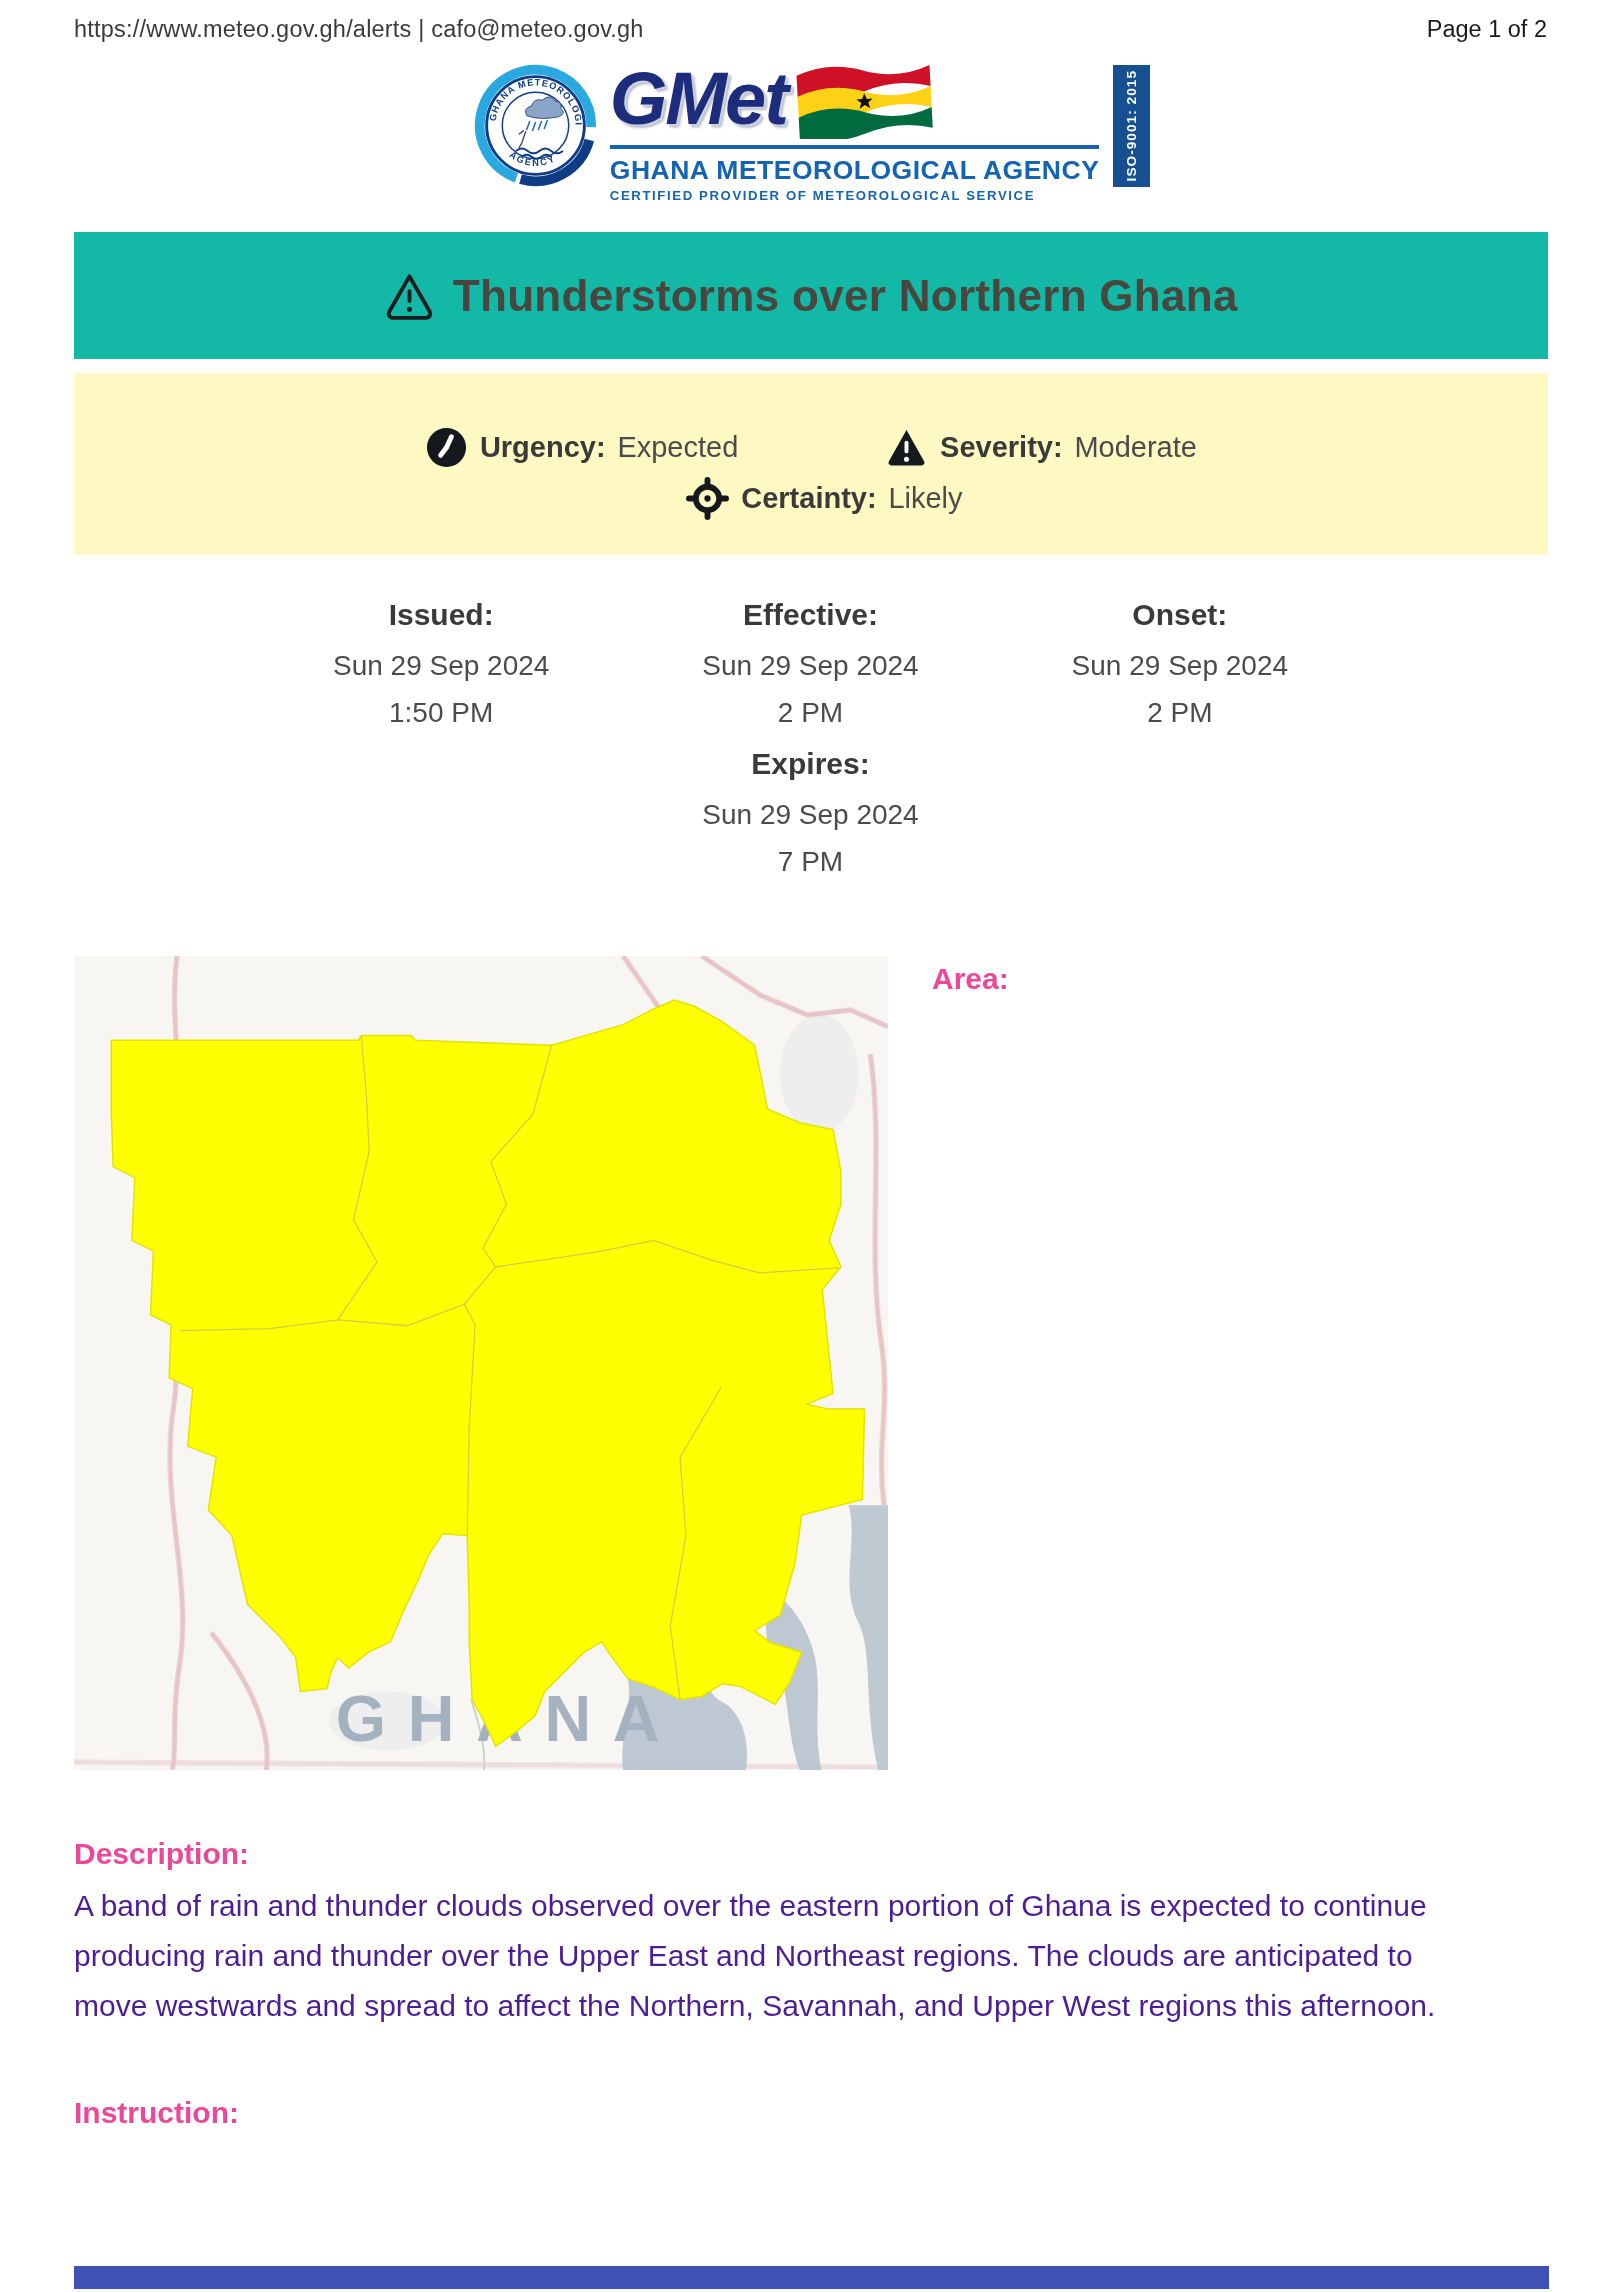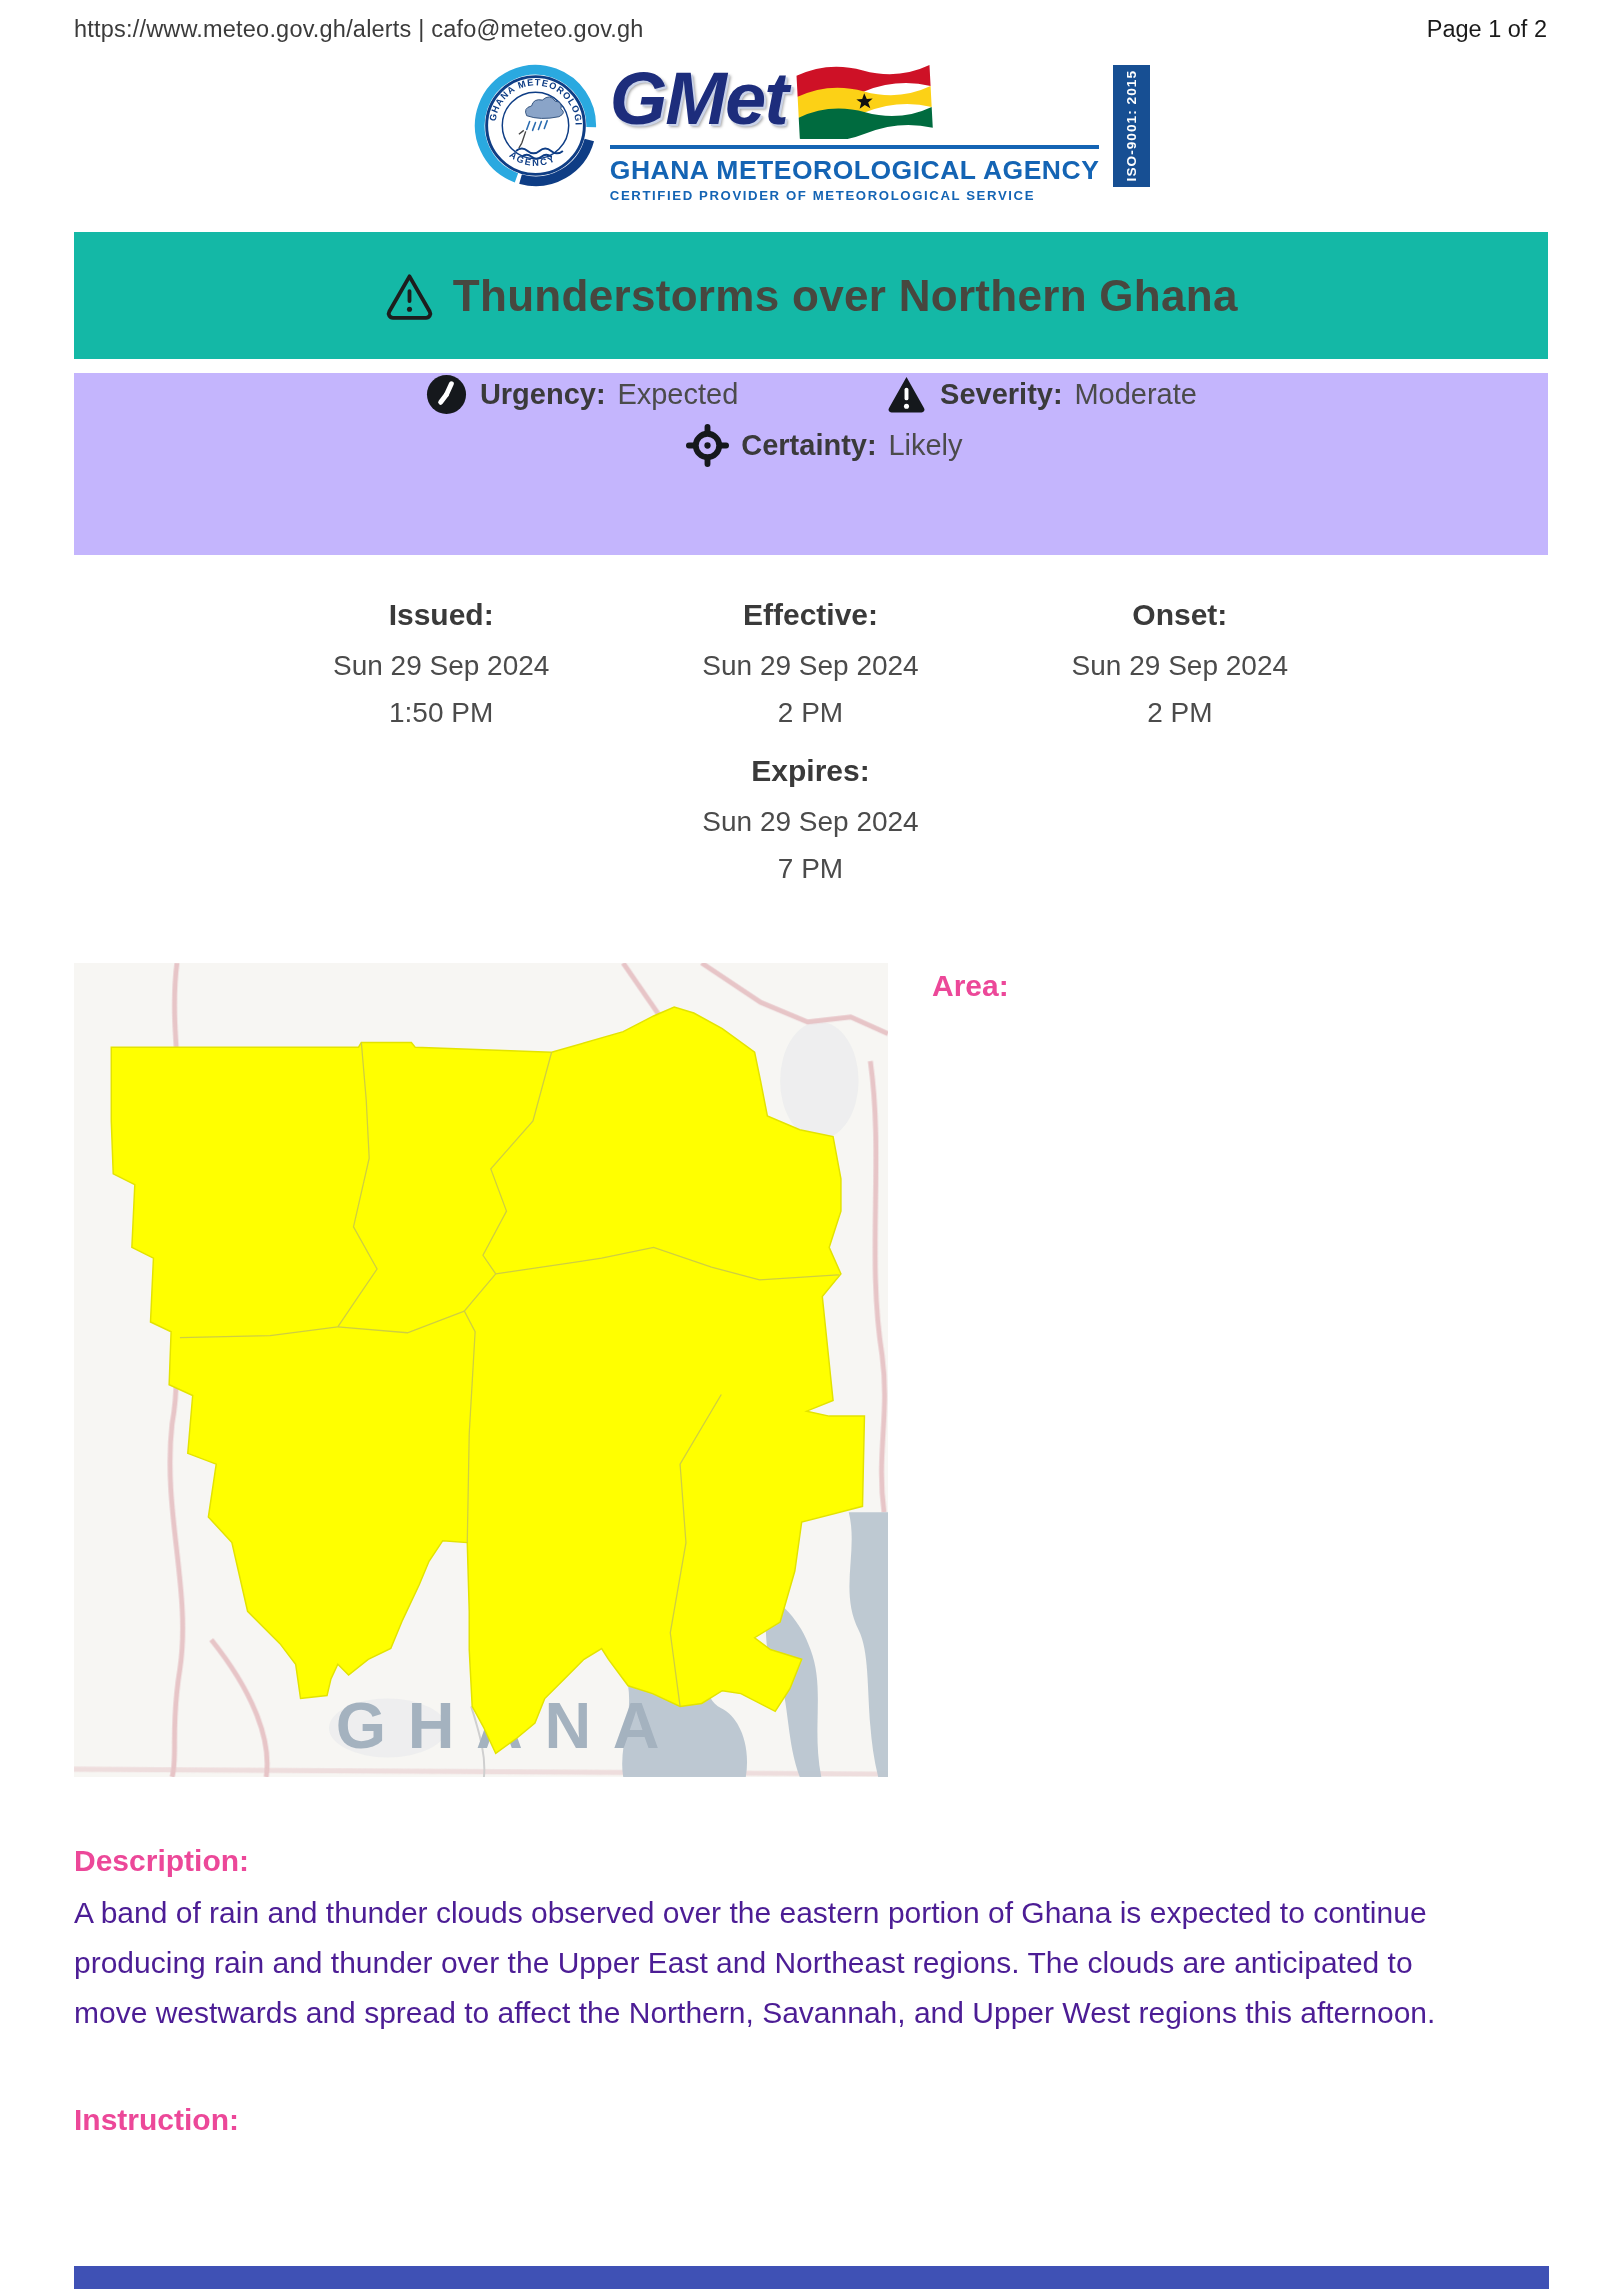--- a/index.html
+++ b/index.html
@@ -30,31 +30,31 @@
   .iso-text { writing-mode:vertical-rl; transform:rotate(180deg); color:#ffffff;
     font-size:13.7px; font-weight:bold; letter-spacing:1px; white-space:nowrap; }
 
   
   .banner { margin:29px 73px 0 74px; height:127px; background:#14b8a6;
     display:flex; align-items:center; justify-content:center; gap:17.6px; }
   .banner-title { font-size:44px; font-weight:bold; color:#47473f; letter-spacing:0.3px; }
   .warn-svg { width:51px; height:51px; }
 
   
-  .info-box { margin:13.7px 73px 0 74px; height:182px; background:#c4b5fd; }
+  .info-box { margin:13.7px 73px 0 74px; height:182px; background:#fef9c3; padding-top:53px; }
   .info-row { display:flex; justify-content:center; align-items:center; gap:147px; height:43px; }
   .info-row2 { margin-top:7.8px;margin-left:27px; }
   .status-item { display:flex; align-items:center; gap:11.8px; font-size:29px; }
   .status-label { font-weight:bold; color:#3a3a3a; }
   .status-value { color:#4b4b4b; }
   .status-icon { width:43px; height:43px; flex:0 0 auto; }
 
   
   .times-grid { width:1108px; margin:43px auto 0; display:grid;
-    grid-template-columns:repeat(3,1fr); row-gap:18px; text-align:center; }
+    grid-template-columns:repeat(3,1fr); row-gap:11px; text-align:center; }
   .time-label { font-size:30px; font-weight:bold; color:#3a3a3a; margin-bottom:9.8px; }
   .time-line { font-size:28px; color:#4b4b4b; line-height:47px; }
   .expires-col { grid-column:2; }
 
   
   .map-row { margin:71px 0 0 74px; display:flex; align-items:flex-start; }
   .map-frame { width:814px; height:814px; background:#f7f6f3; flex:0 0 auto; }
   .area-col { margin-left:44px; padding-top:5.9px; width:588px; }
   .area-label { font-size:30px; font-weight:bold; color:#3a3a3a; }
   .area-value { margin-top:13.7px; font-size:30px; color:#4b4b4b; line-height:49px; width:578px; }

